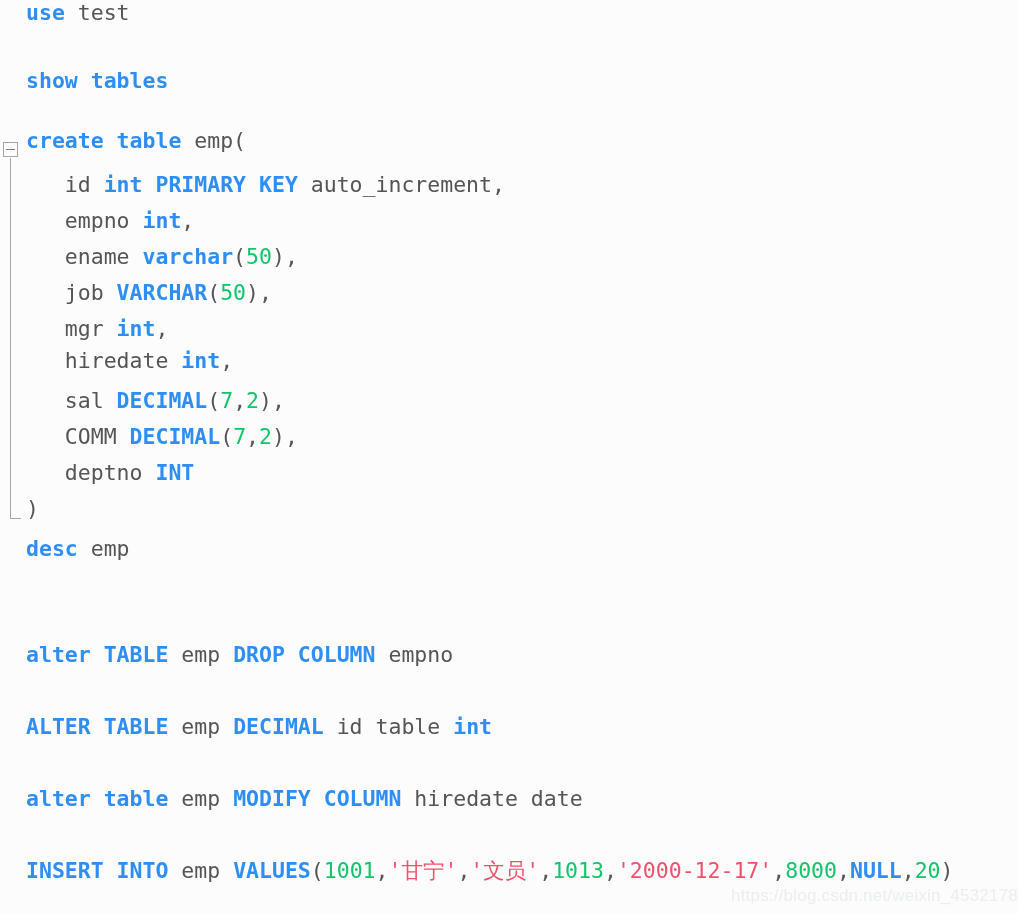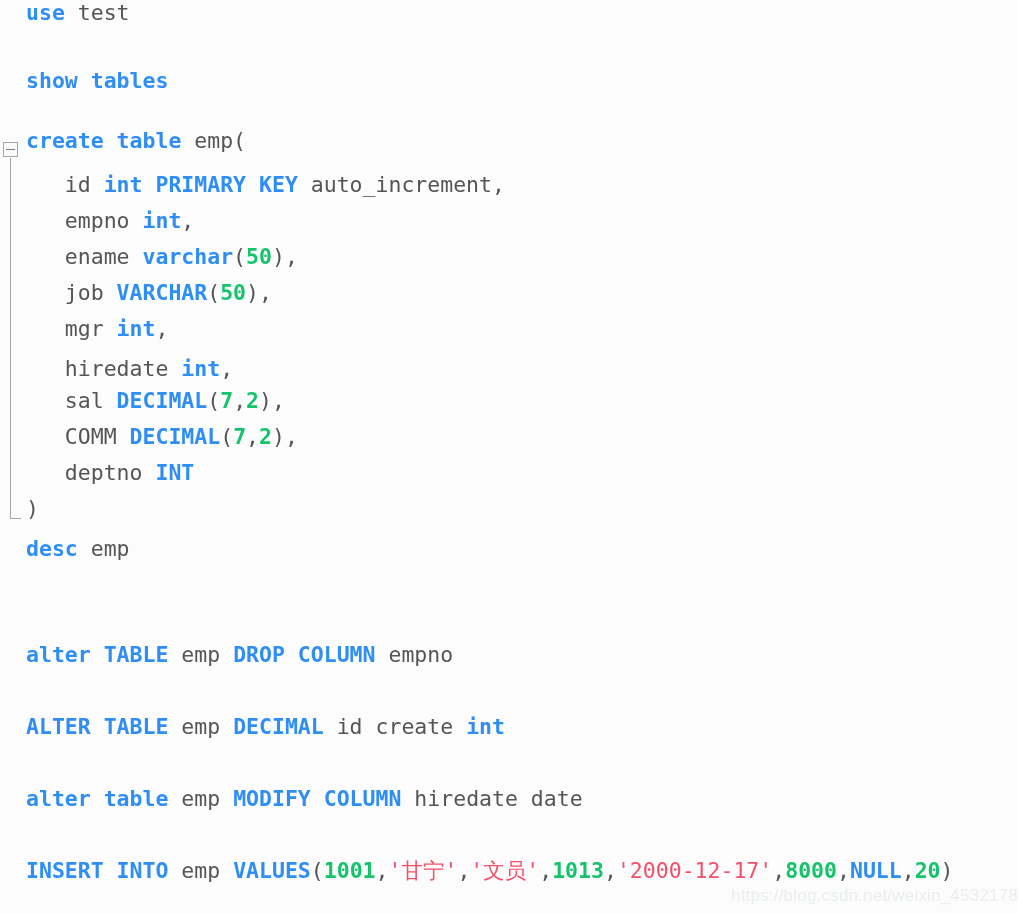--- a/index.html
+++ b/index.html
@@ -83,21 +83,20 @@
     line-height: 26px;
     letter-spacing: 0;
     color: #555555;
   }
   .kw {
     color: #2f8ef4;
     font-weight: bold;
   }
   .num {
     color: #13c46a;
-    font-weight: bold;
   }
   .str {
     color: #f2506b;
   }
   .plain {
     color: #555555;
   }
 
   
   .watermark {
@@ -124,27 +123,27 @@
 
   <div class="code" id="code-area">
       <div class="line" style="top: 0px;"><span class="kw">use</span><span class="plain"> test</span></div>
       <div class="line" style="top: 68px;"><span class="kw">show tables</span></div>
       <div class="line" style="top: 128px;"><span class="kw">create table</span><span class="plain"> emp(</span></div>
       <div class="line" style="top: 172px;"><span class="plain">   id </span><span class="kw">int PRIMARY KEY</span><span class="plain"> auto_increment,</span></div>
       <div class="line" style="top: 208px;"><span class="plain">   empno </span><span class="kw">int</span><span class="plain">,</span></div>
       <div class="line" style="top: 244px;"><span class="plain">   ename </span><span class="kw">varchar</span><span class="plain">(</span><span class="num">50</span><span class="plain">),</span></div>
       <div class="line" style="top: 280px;"><span class="plain">   job </span><span class="kw">VARCHAR</span><span class="plain">(</span><span class="num">50</span><span class="plain">),</span></div>
       <div class="line" style="top: 316px;"><span class="plain">   mgr </span><span class="kw">int</span><span class="plain">,</span></div>
-      <div class="line" style="top: 356px;"><span class="plain">   hiredate </span><span class="kw">int</span><span class="plain">,</span></div>
+      <div class="line" style="top: 348px;"><span class="plain">   hiredate </span><span class="kw">int</span><span class="plain">,</span></div>
       <div class="line" style="top: 388px;"><span class="plain">   sal </span><span class="kw">DECIMAL</span><span class="plain">(</span><span class="num">7</span><span class="plain">,</span><span class="num">2</span><span class="plain">),</span></div>
       <div class="line" style="top: 424px;"><span class="plain">   COMM </span><span class="kw">DECIMAL</span><span class="plain">(</span><span class="num">7</span><span class="plain">,</span><span class="num">2</span><span class="plain">),</span></div>
       <div class="line" style="top: 460px;"><span class="plain">   deptno </span><span class="kw">INT</span></div>
       <div class="line" style="top: 496px;"><span class="plain">)</span></div>
       <div class="line" style="top: 536px;"><span class="kw">desc</span><span class="plain"> emp</span></div>
       <div class="line" style="top: 642px;"><span class="kw">alter TABLE</span><span class="plain"> emp </span><span class="kw">DROP COLUMN</span><span class="plain"> empno</span></div>
-      <div class="line" style="top: 714px;"><span class="kw">ALTER TABLE</span><span class="plain"> emp </span><span class="kw">DECIMAL</span><span class="plain"> id create </span><span class="kw">int</span></div>
+      <div class="line" style="top: 714px;"><span class="kw">ALTER TABLE</span><span class="plain"> emp </span><span class="kw">DECIMAL</span><span class="plain"> id table </span><span class="kw">int</span></div>
       <div class="line" style="top: 786px;"><span class="kw">alter table</span><span class="plain"> emp </span><span class="kw">MODIFY COLUMN</span><span class="plain"> hiredate date</span></div>
       <div class="line" style="top: 858px;"><span class="kw">INSERT INTO</span><span class="plain"> emp </span><span class="kw">VALUES</span><span class="plain">(</span><span class="num">1001</span><span class="plain">,</span><span class="str">'甘宁'</span><span class="plain">,</span><span class="str">'文员'</span><span class="plain">,</span><span class="num">1013</span><span class="plain">,</span><span class="str">'2000-12-17'</span><span class="plain">,</span><span class="num">8000</span><span class="plain">,</span><span class="kw">NULL</span><span class="plain">,</span><span class="num">20</span><span class="plain">)</span></div>
     </div>
 
   <div class="watermark">https://blog.csdn.net/weixin_45321789</div>
 
 </div>
 
 </body></html>

